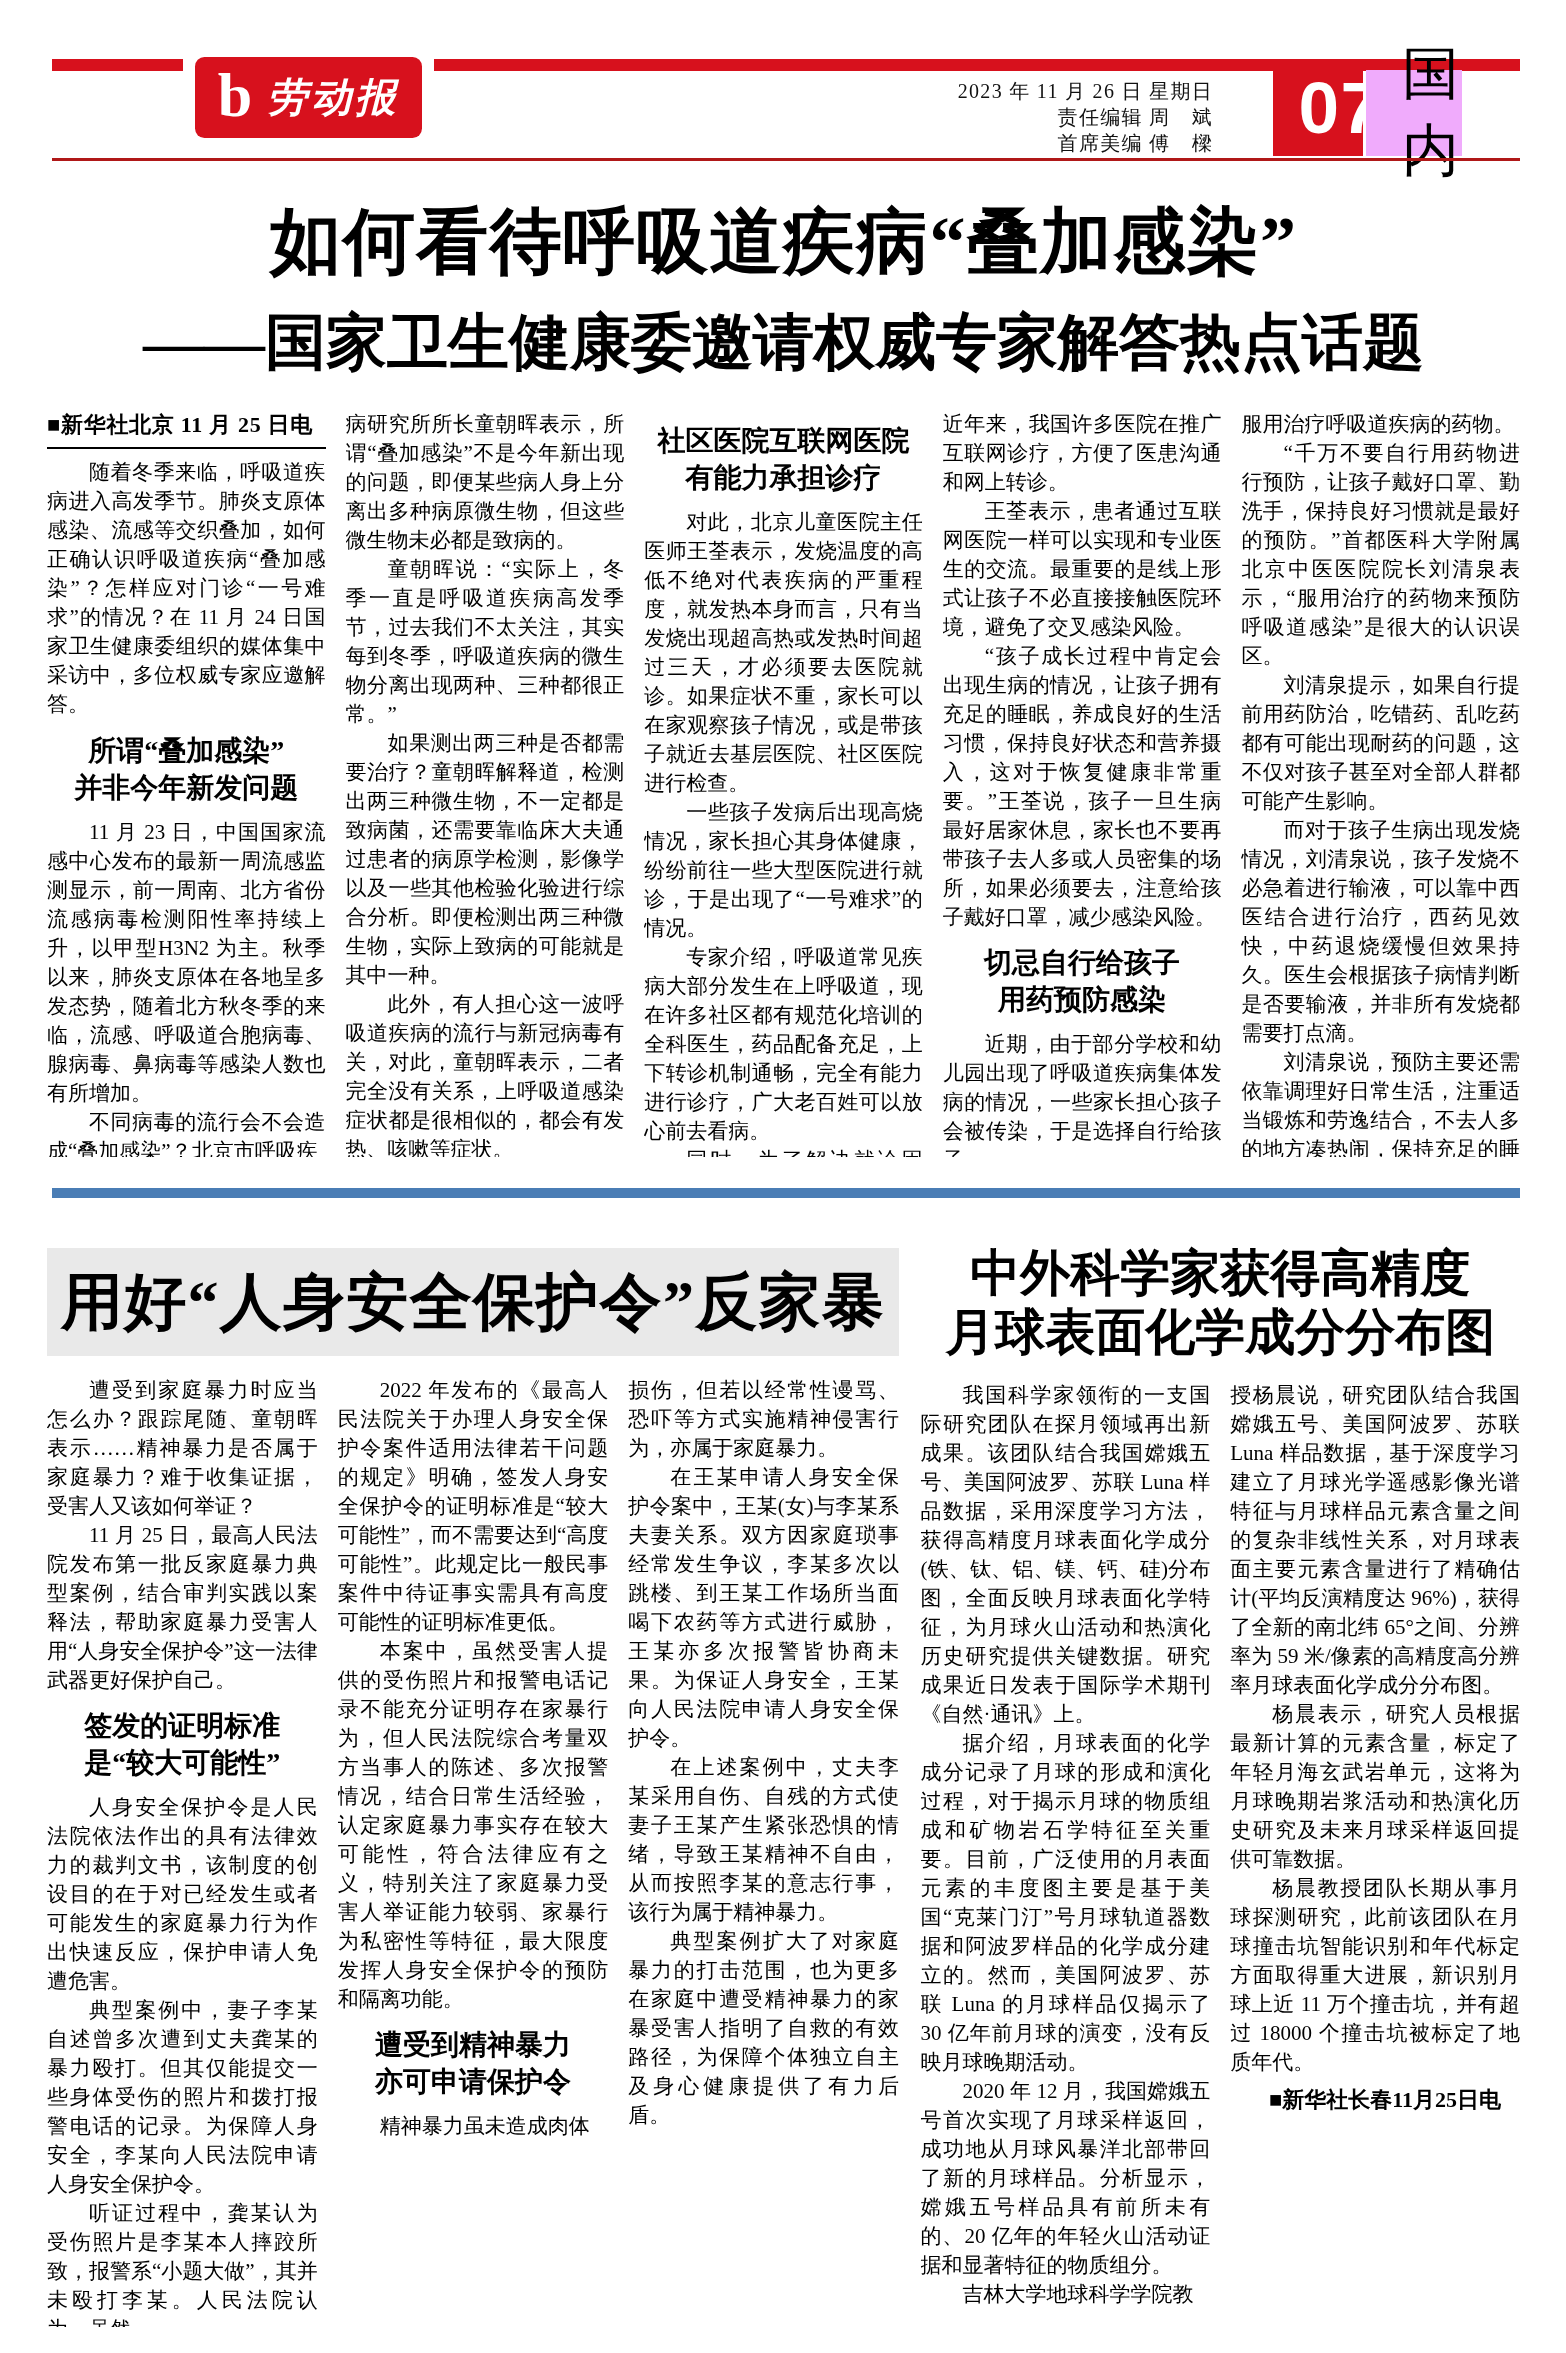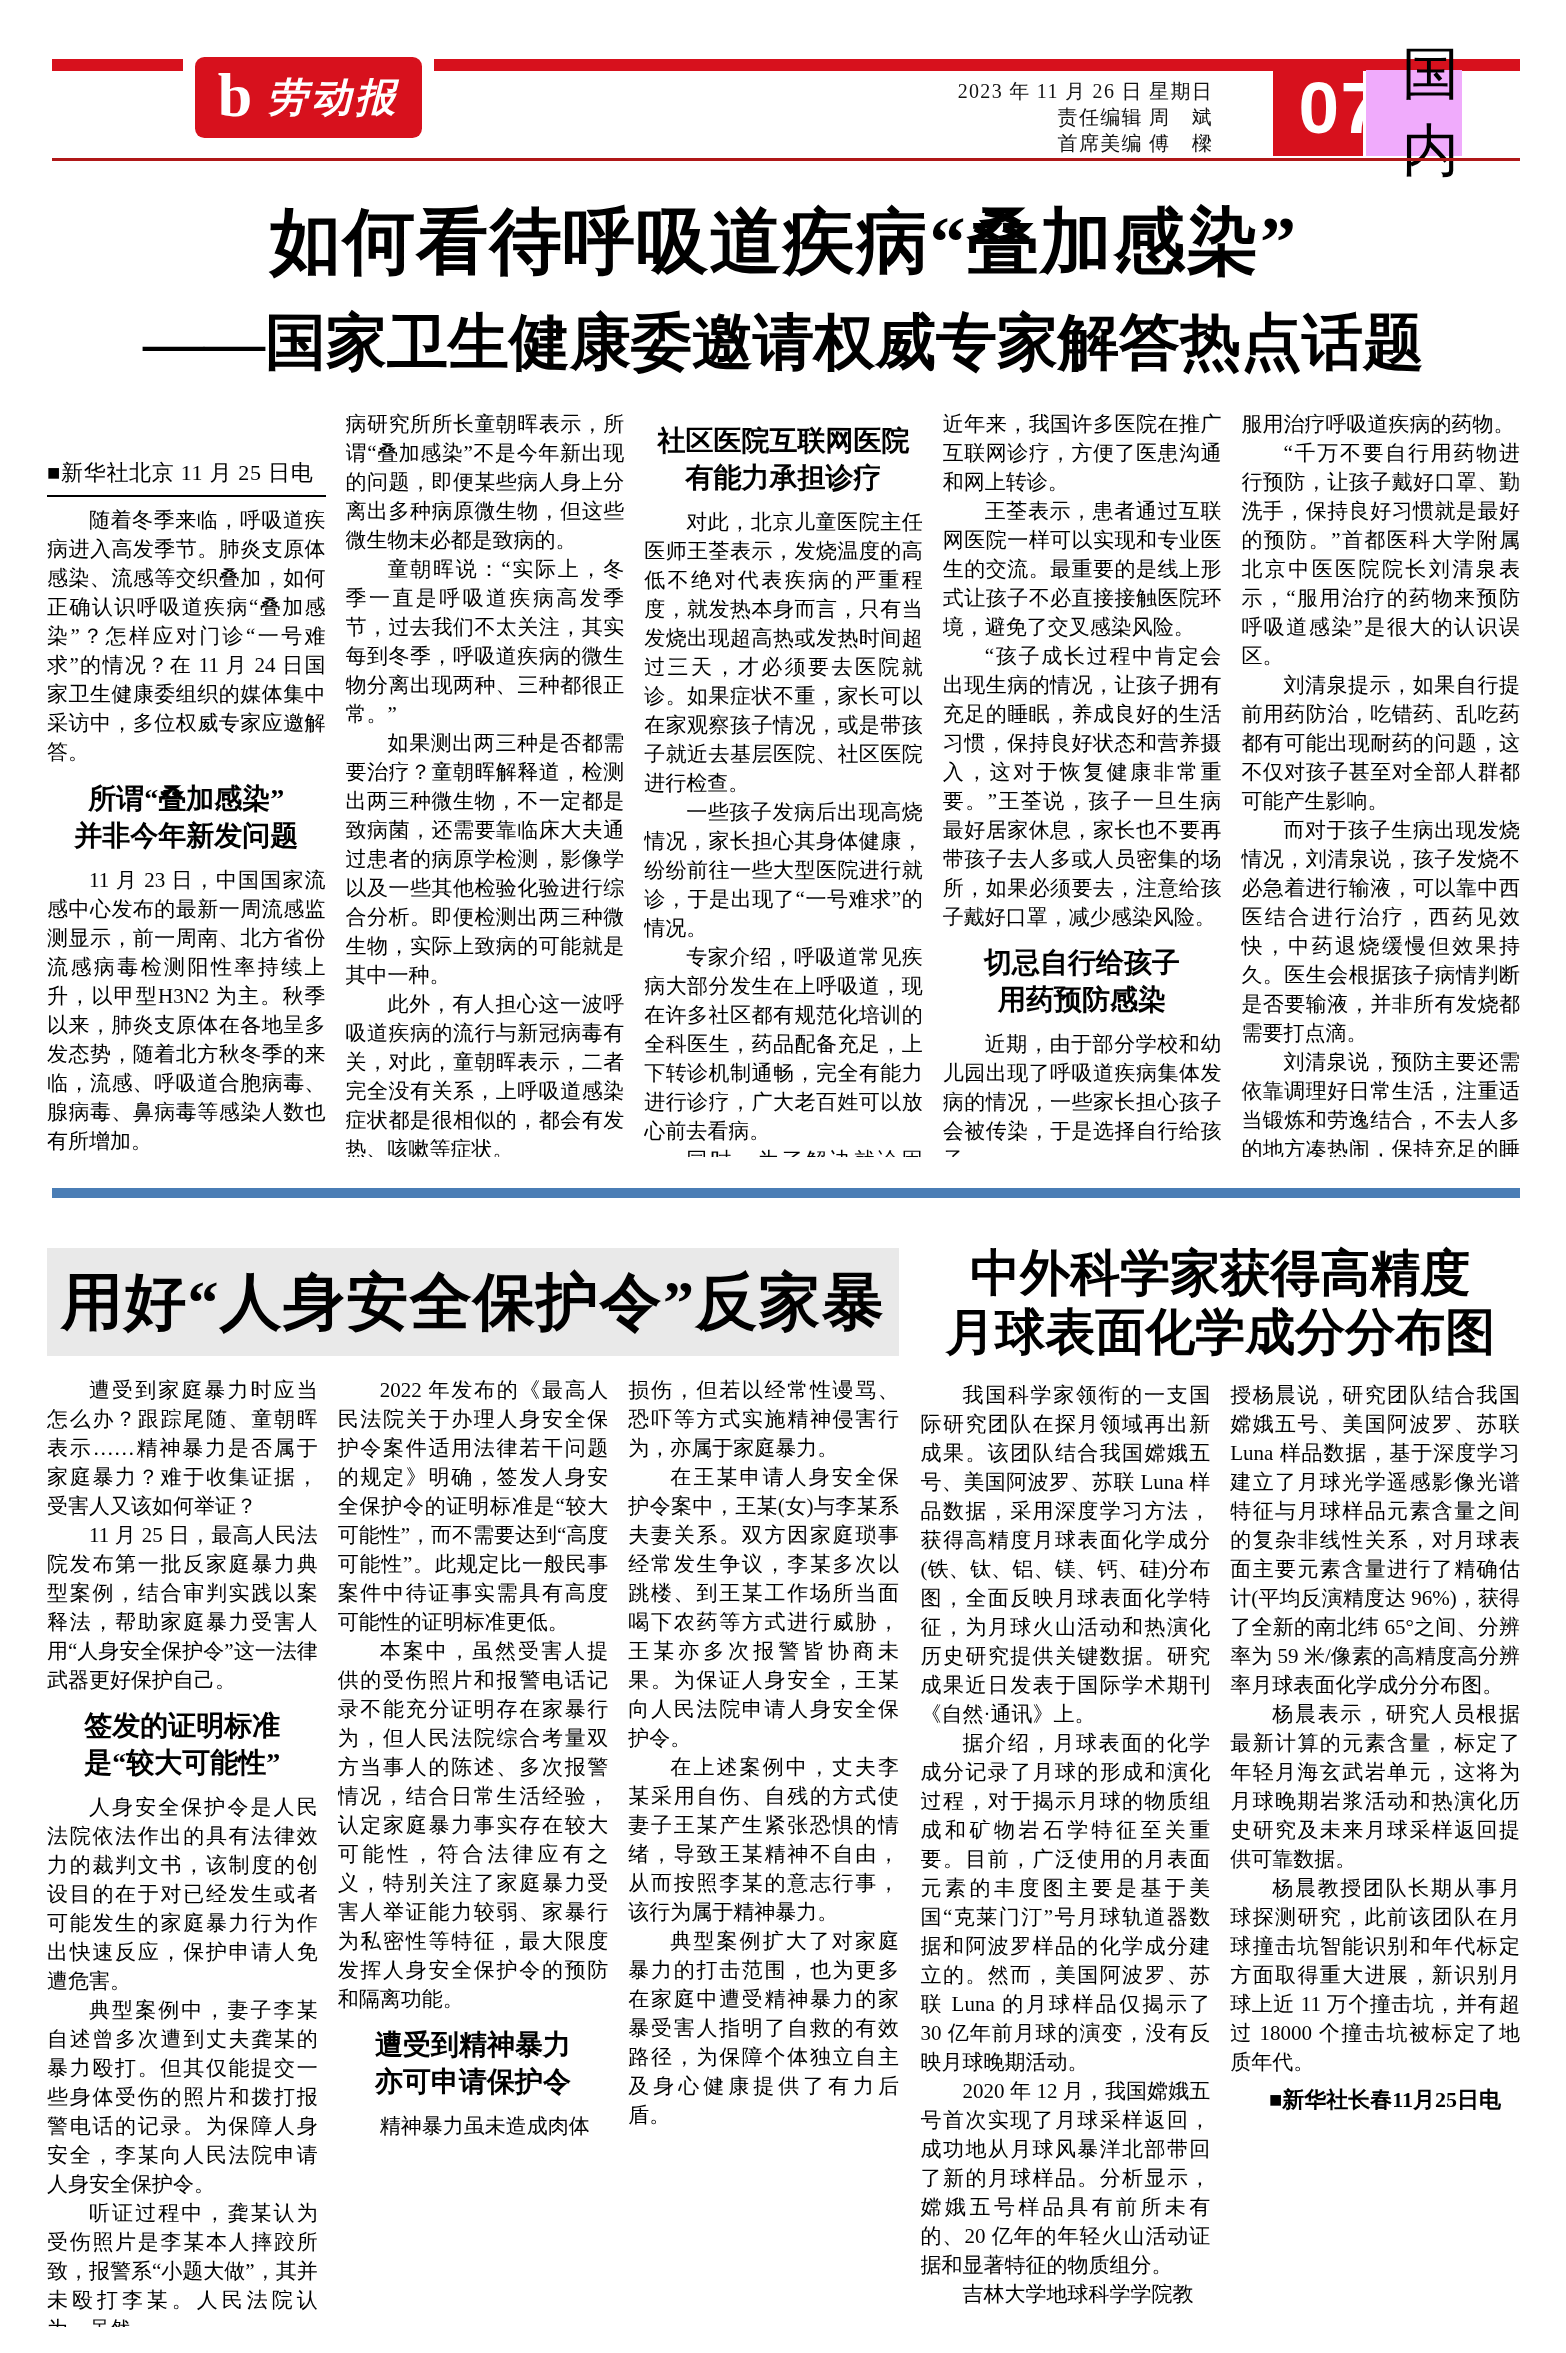--- a/index.html
+++ b/index.html
@@ -47,22 +47,22 @@
   .a1-subtitle {
     margin-top:25.6px; text-align:center; font-weight:bold;
     font-size:61px; line-height:1.15; white-space:nowrap;
   }
   .a1-body { margin-top:32px; display:flex; gap:20px; height:747px; }
 
   .body-col { flex:1 1 0; overflow:hidden; font-size:21px; line-height:29px; text-align:justify; }
   .blk.para { text-indent:2em; }
   .blk.para.cont { text-indent:0; }
   .blk.dateline {
-    font-weight:normal; font-size:22px; border-bottom:2px solid #000;
-    padding-bottom:8px; margin-bottom:9.4px; letter-spacing:0.7px;margin-top:48px;
+    font-weight:bold; font-size:22px; border-bottom:2px solid #000;
+    padding-bottom:8px; margin-bottom:9.4px; letter-spacing:0.7px;
   }
   .blk.subhead {
     font-weight:bold; font-size:28px; line-height:1.32; text-align:center;
     white-space:pre-line; margin:13.5px 0 10.8px; text-indent:0;
   }
   .blk.byline { font-weight:bold; font-size:22px; text-align:right; padding-right:19px; margin-top:8px; }
 
   
   .blue-divider { margin-top:31px; height:10px; background:var(--blue); margin-left:4.7px; }
 

